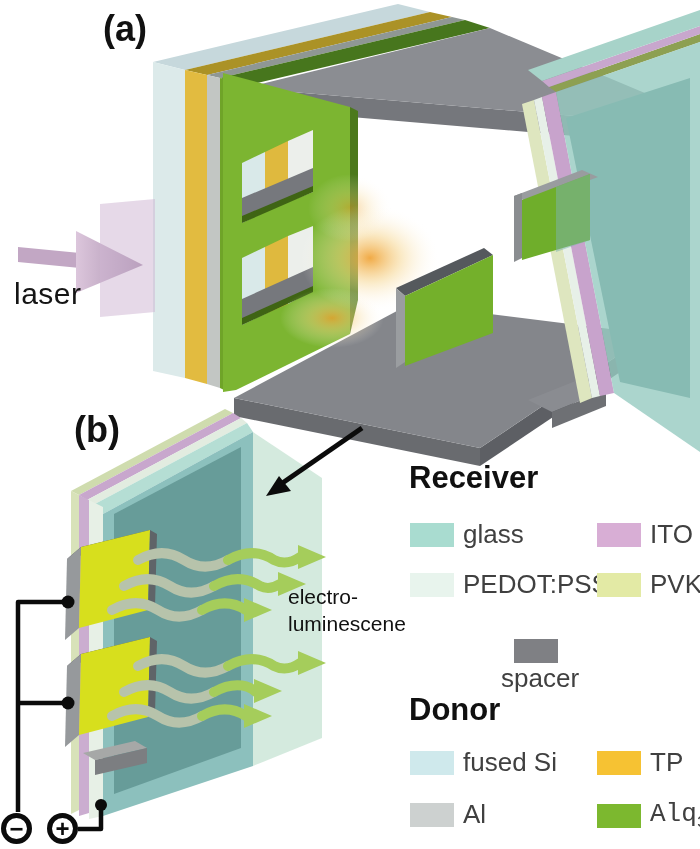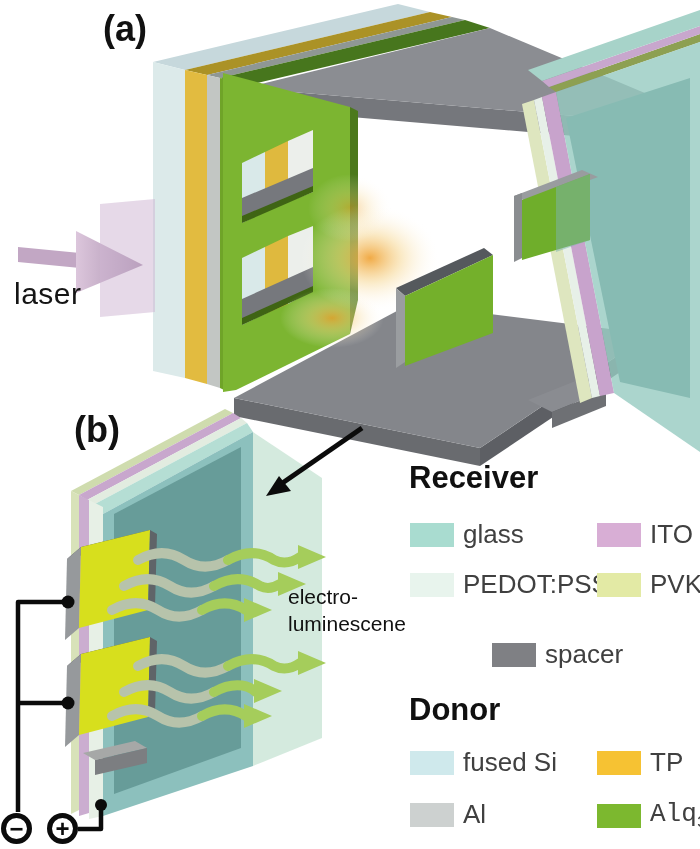--- a/index.html
+++ b/index.html
@@ -234,21 +234,21 @@
   <span class="leg-text">ITO</span>
 </div>
 <div class="leg-item" style="left:410px;top:569px;">
   <div class="swatch" style="background: rgb(232, 244, 237);"></div>
   <span class="leg-text">PEDOT:PSS</span>
 </div>
 <div class="leg-item" style="left:597px;top:569px;">
   <div class="swatch" style="background: rgb(227, 234, 165);"></div>
   <span class="leg-text">PVK</span>
 </div>
-<div class="leg-item" style="left:492px;top:639px;">
+<div class="leg-item" style="left:492px;top:639px;flex-direction:column;">
   <div class="swatch" style="background: rgb(127, 128, 132);"></div>
   <span class="leg-text">spacer</span>
 </div>
 
 <div class="lbl heading" style="left:409px;top:692px;">Donor</div>
 
 <div class="leg-item" style="left:410px;top:747px;">
   <div class="swatch" style="background: rgb(207, 233, 236);"></div>
   <span class="leg-text">fused Si</span>
 </div>

